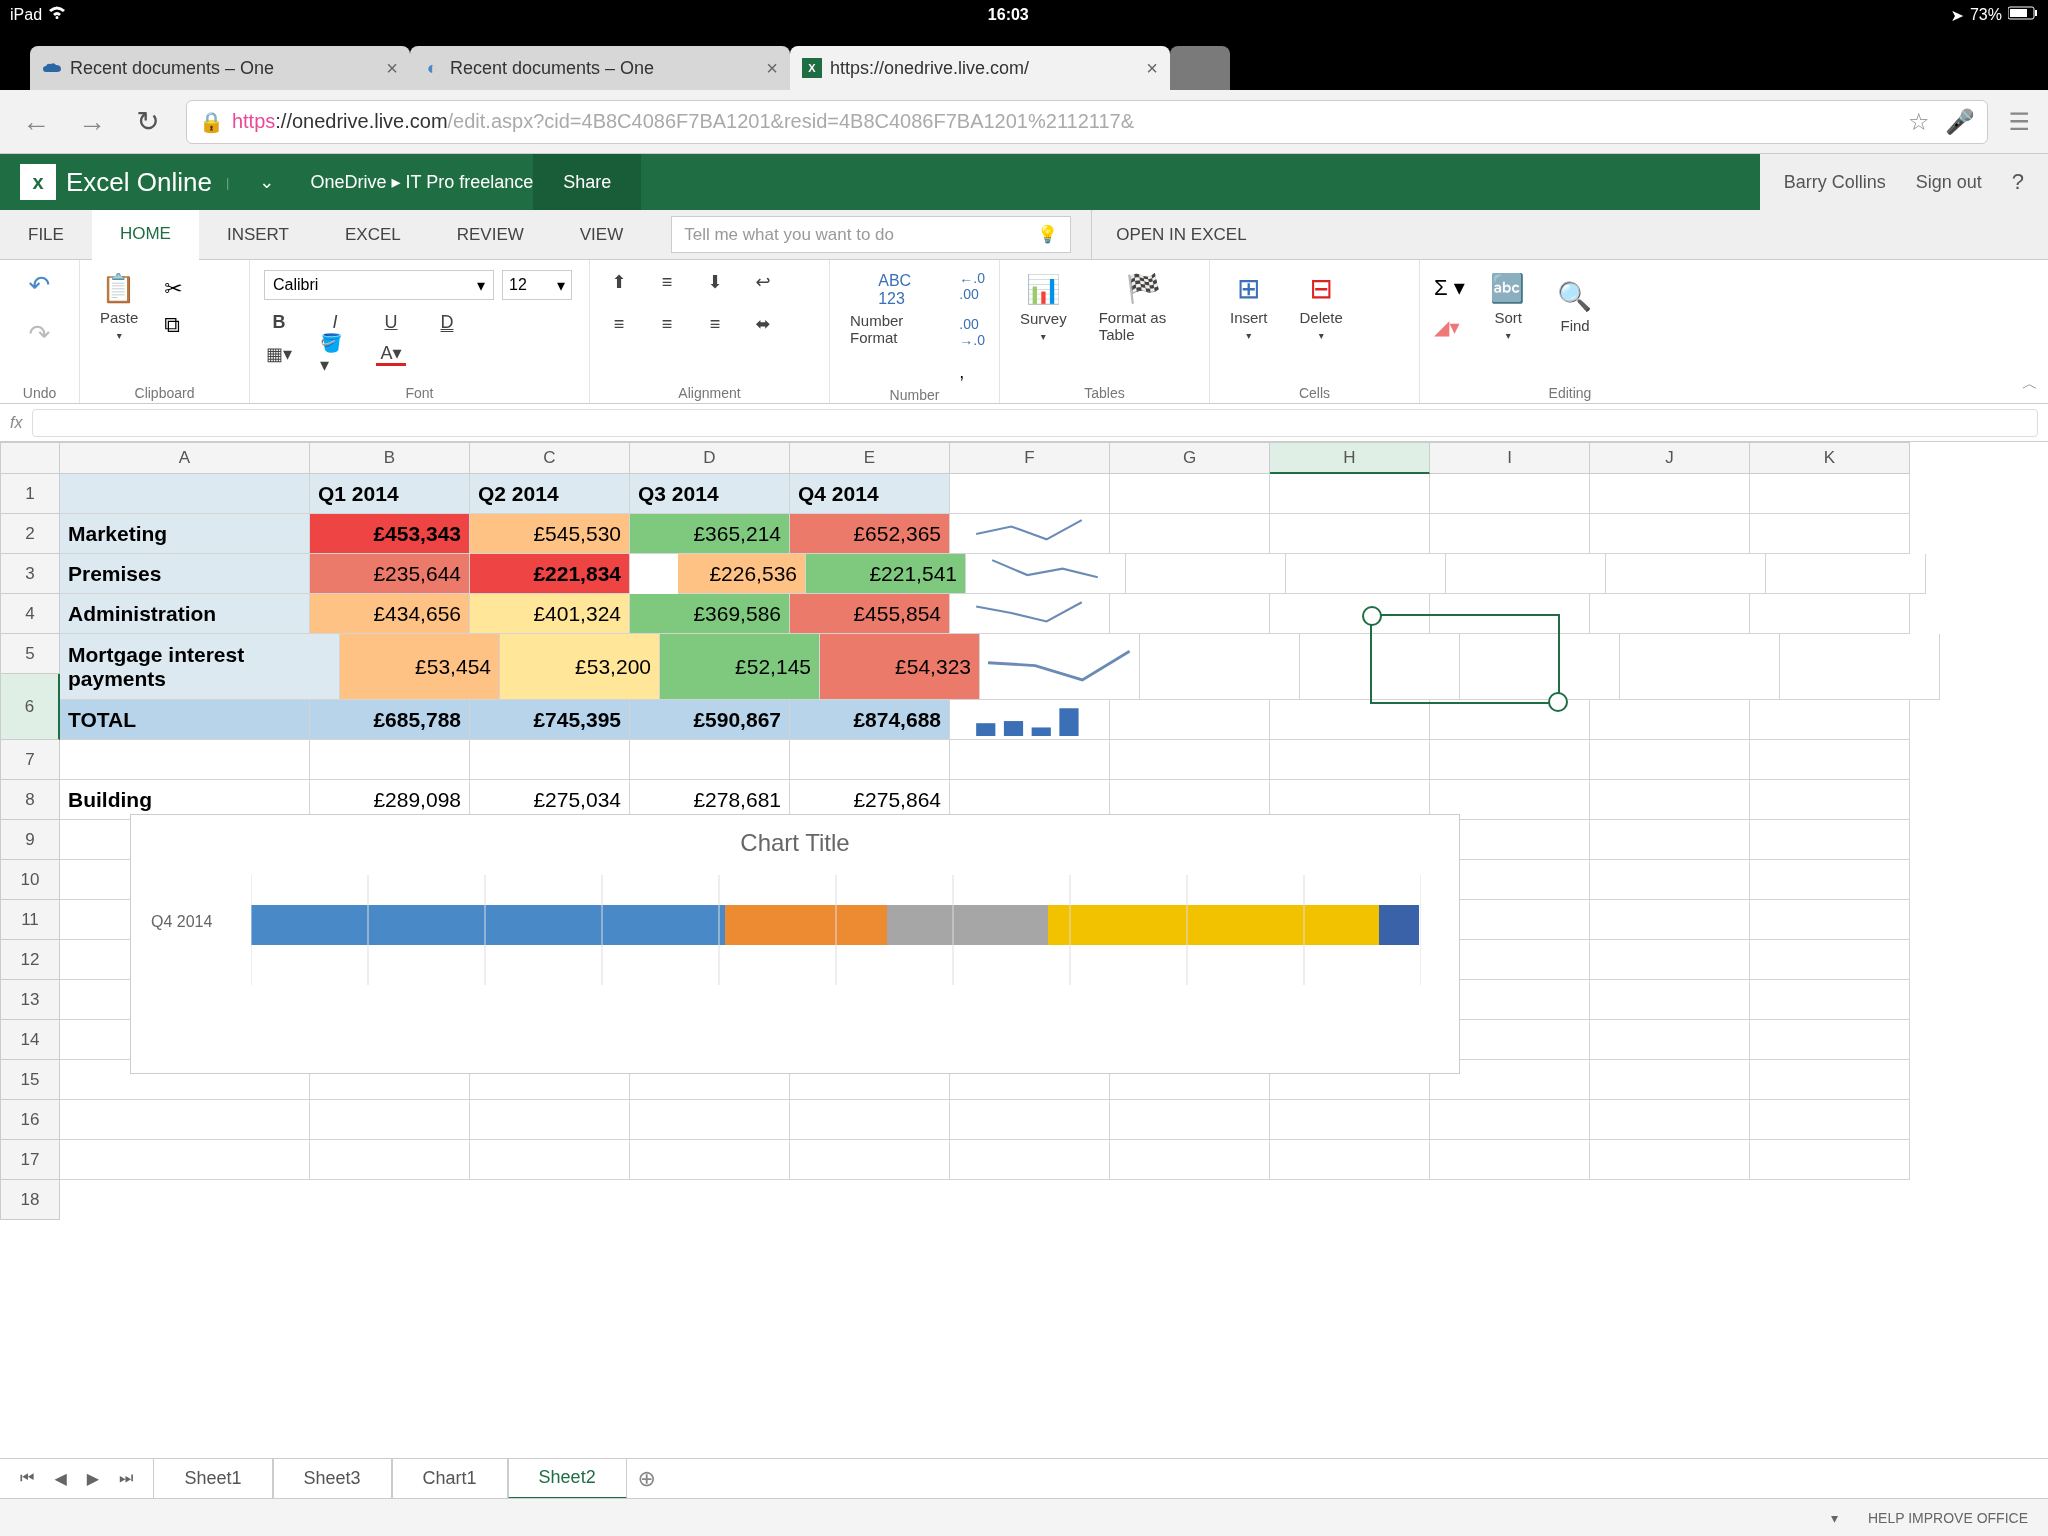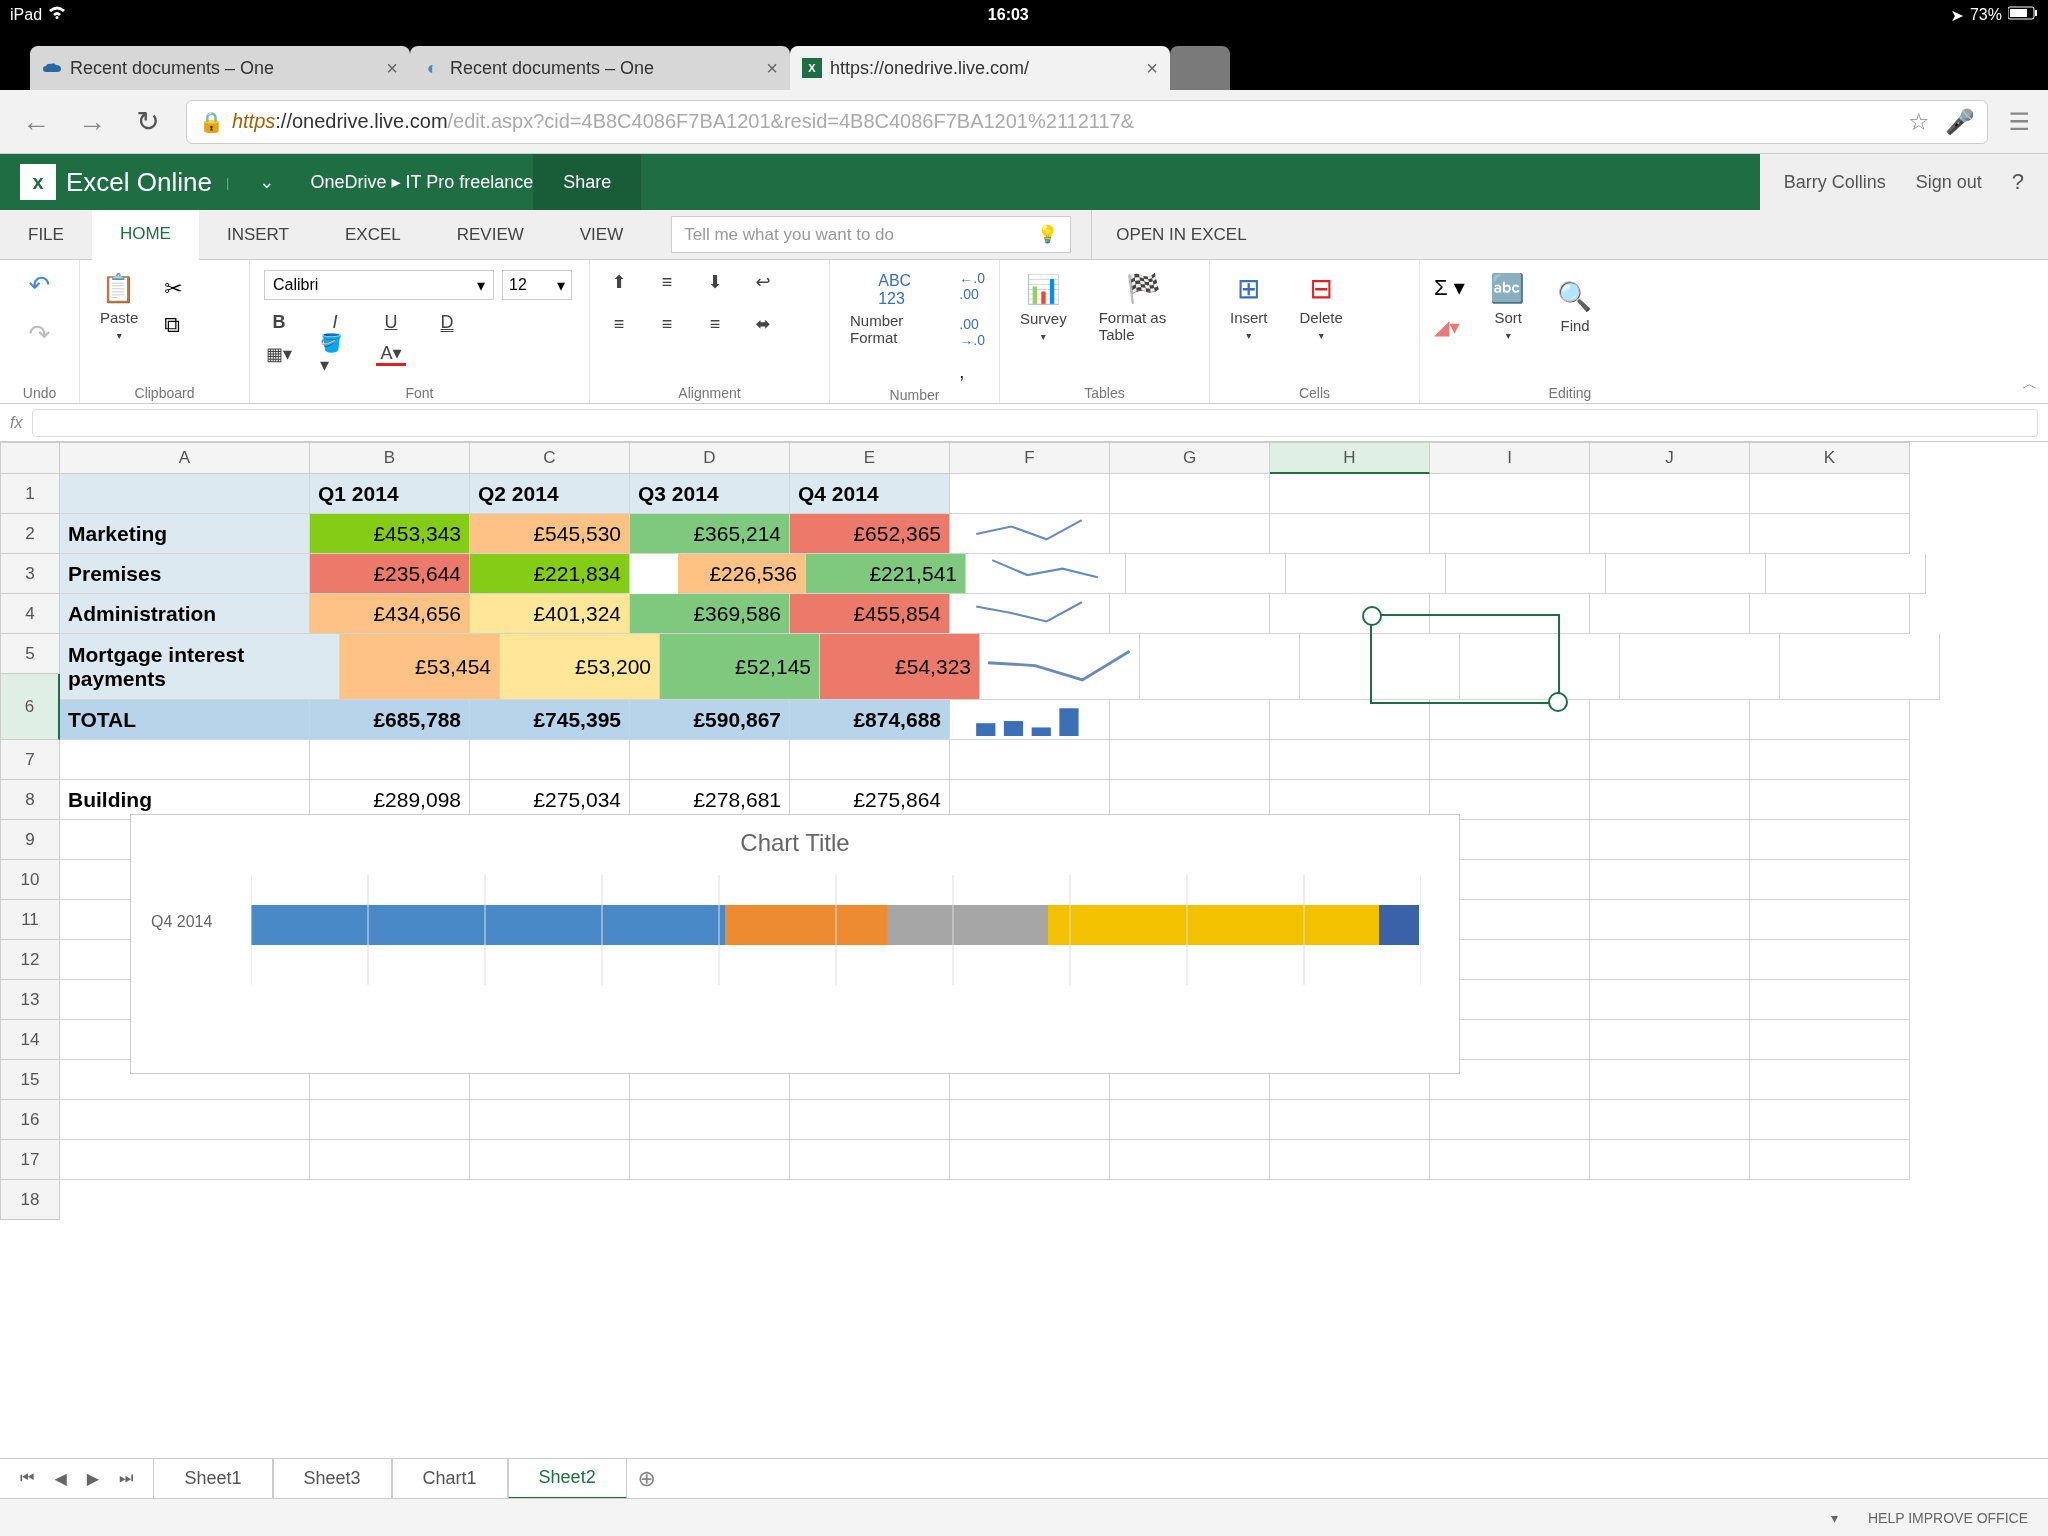--- a/index.html
+++ b/index.html
@@ -16,21 +16,21 @@
 .tab .favicon { width: 20px; height: 20px; margin-right: 8px; display: inline-flex; align-items: center; justify-content: center; }
 .tab .close { margin-left: auto; color: #666; font-size: 20px; }
 .newtab { width: 60px; height: 44px; background: #7a7a7a; border-radius: 8px 8px 0 0; margin-left: 0; }
 
 
 .brtoolbar { background: #f2f2f2; height: 64px; display: flex; align-items: center; padding: 0 18px; gap: 20px; border-bottom: 1px solid #ccc; }
 .navicon { color: #888; font-size: 28px; width: 36px; text-align: center; }
 .addressbar { flex: 1; background: #fff; border: 1px solid #ccc; border-radius: 6px; height: 44px; display: flex; align-items: center; padding: 0 12px; font-size: 20px; color: #555; }
 .addressbar .lock { color: #4caf50; margin-right: 8px; }
 .addressbar .dim { color: #aaa; }
-.addressbar .green { color: #a16207; font-style: italic; }
+.addressbar .green { color: #ec4899; }
 .staricon, .micicon, .menuicon { color: #888; font-size: 24px; }
 
 
 .exbar { background: #1f6e43; color: #fff; height: 56px; display: flex; align-items: center; padding: 0 20px; }
 .exlogo { display: flex; align-items: center; gap: 10px; font-size: 26px; font-weight: 300; }
 .exlogo .icon { background: #fff; color: #1f6e43; width: 36px; height: 36px; display: flex; align-items: center; justify-content: center; font-weight: bold; font-size: 20px; }
 .exbar .chev { margin: 0 16px; font-size: 18px; }
 .breadcrumb { font-size: 18px; margin-left: 20px; }
 .doctitle { flex: 1; text-align: center; font-size: 18px; }
 .share { background: #195c38; height: 56px; display: flex; align-items: center; padding: 0 30px; font-size: 18px; }
@@ -71,21 +71,21 @@
 .cells { position: relative; }
 .cellrow { display: flex; }
 .cell { border: 1px solid #d4d4d4; border-top: none; border-left: none; display: flex; align-items: center; padding: 0 8px; font-size: 21px; color: #000; overflow: hidden; white-space: nowrap; }
 .cell.r { justify-content: flex-end; }
 .cell.bold { font-weight: bold; }
 .hdrcell { background: #dce9f1; font-weight: bold; }
 .totalrow { background: #b8d4ea; font-weight: bold; }
 
 
 .c-green { background: #7fc97f; }
-.c-lgreen { background: #84cc16; }
+.c-lgreen { background: #ef4444; font-weight: bold; }
 .c-yellow { background: #ffe699; }
 .c-orange { background: #ffc285; }
 .c-dred { background: #eb7a6a; }
 
 
 .selbox { position: absolute; border: 2px solid #1f6e43; pointer-events: none; }
 .handle { position: absolute; width: 20px; height: 20px; border: 2px solid #1f6e43; border-radius: 50%; background: #fff; }
 
 
 .chartobj { position: absolute; left: 130px; top: 372px; width: 1330px; height: 260px; background: #fff; border: 1px solid #ccc; }

